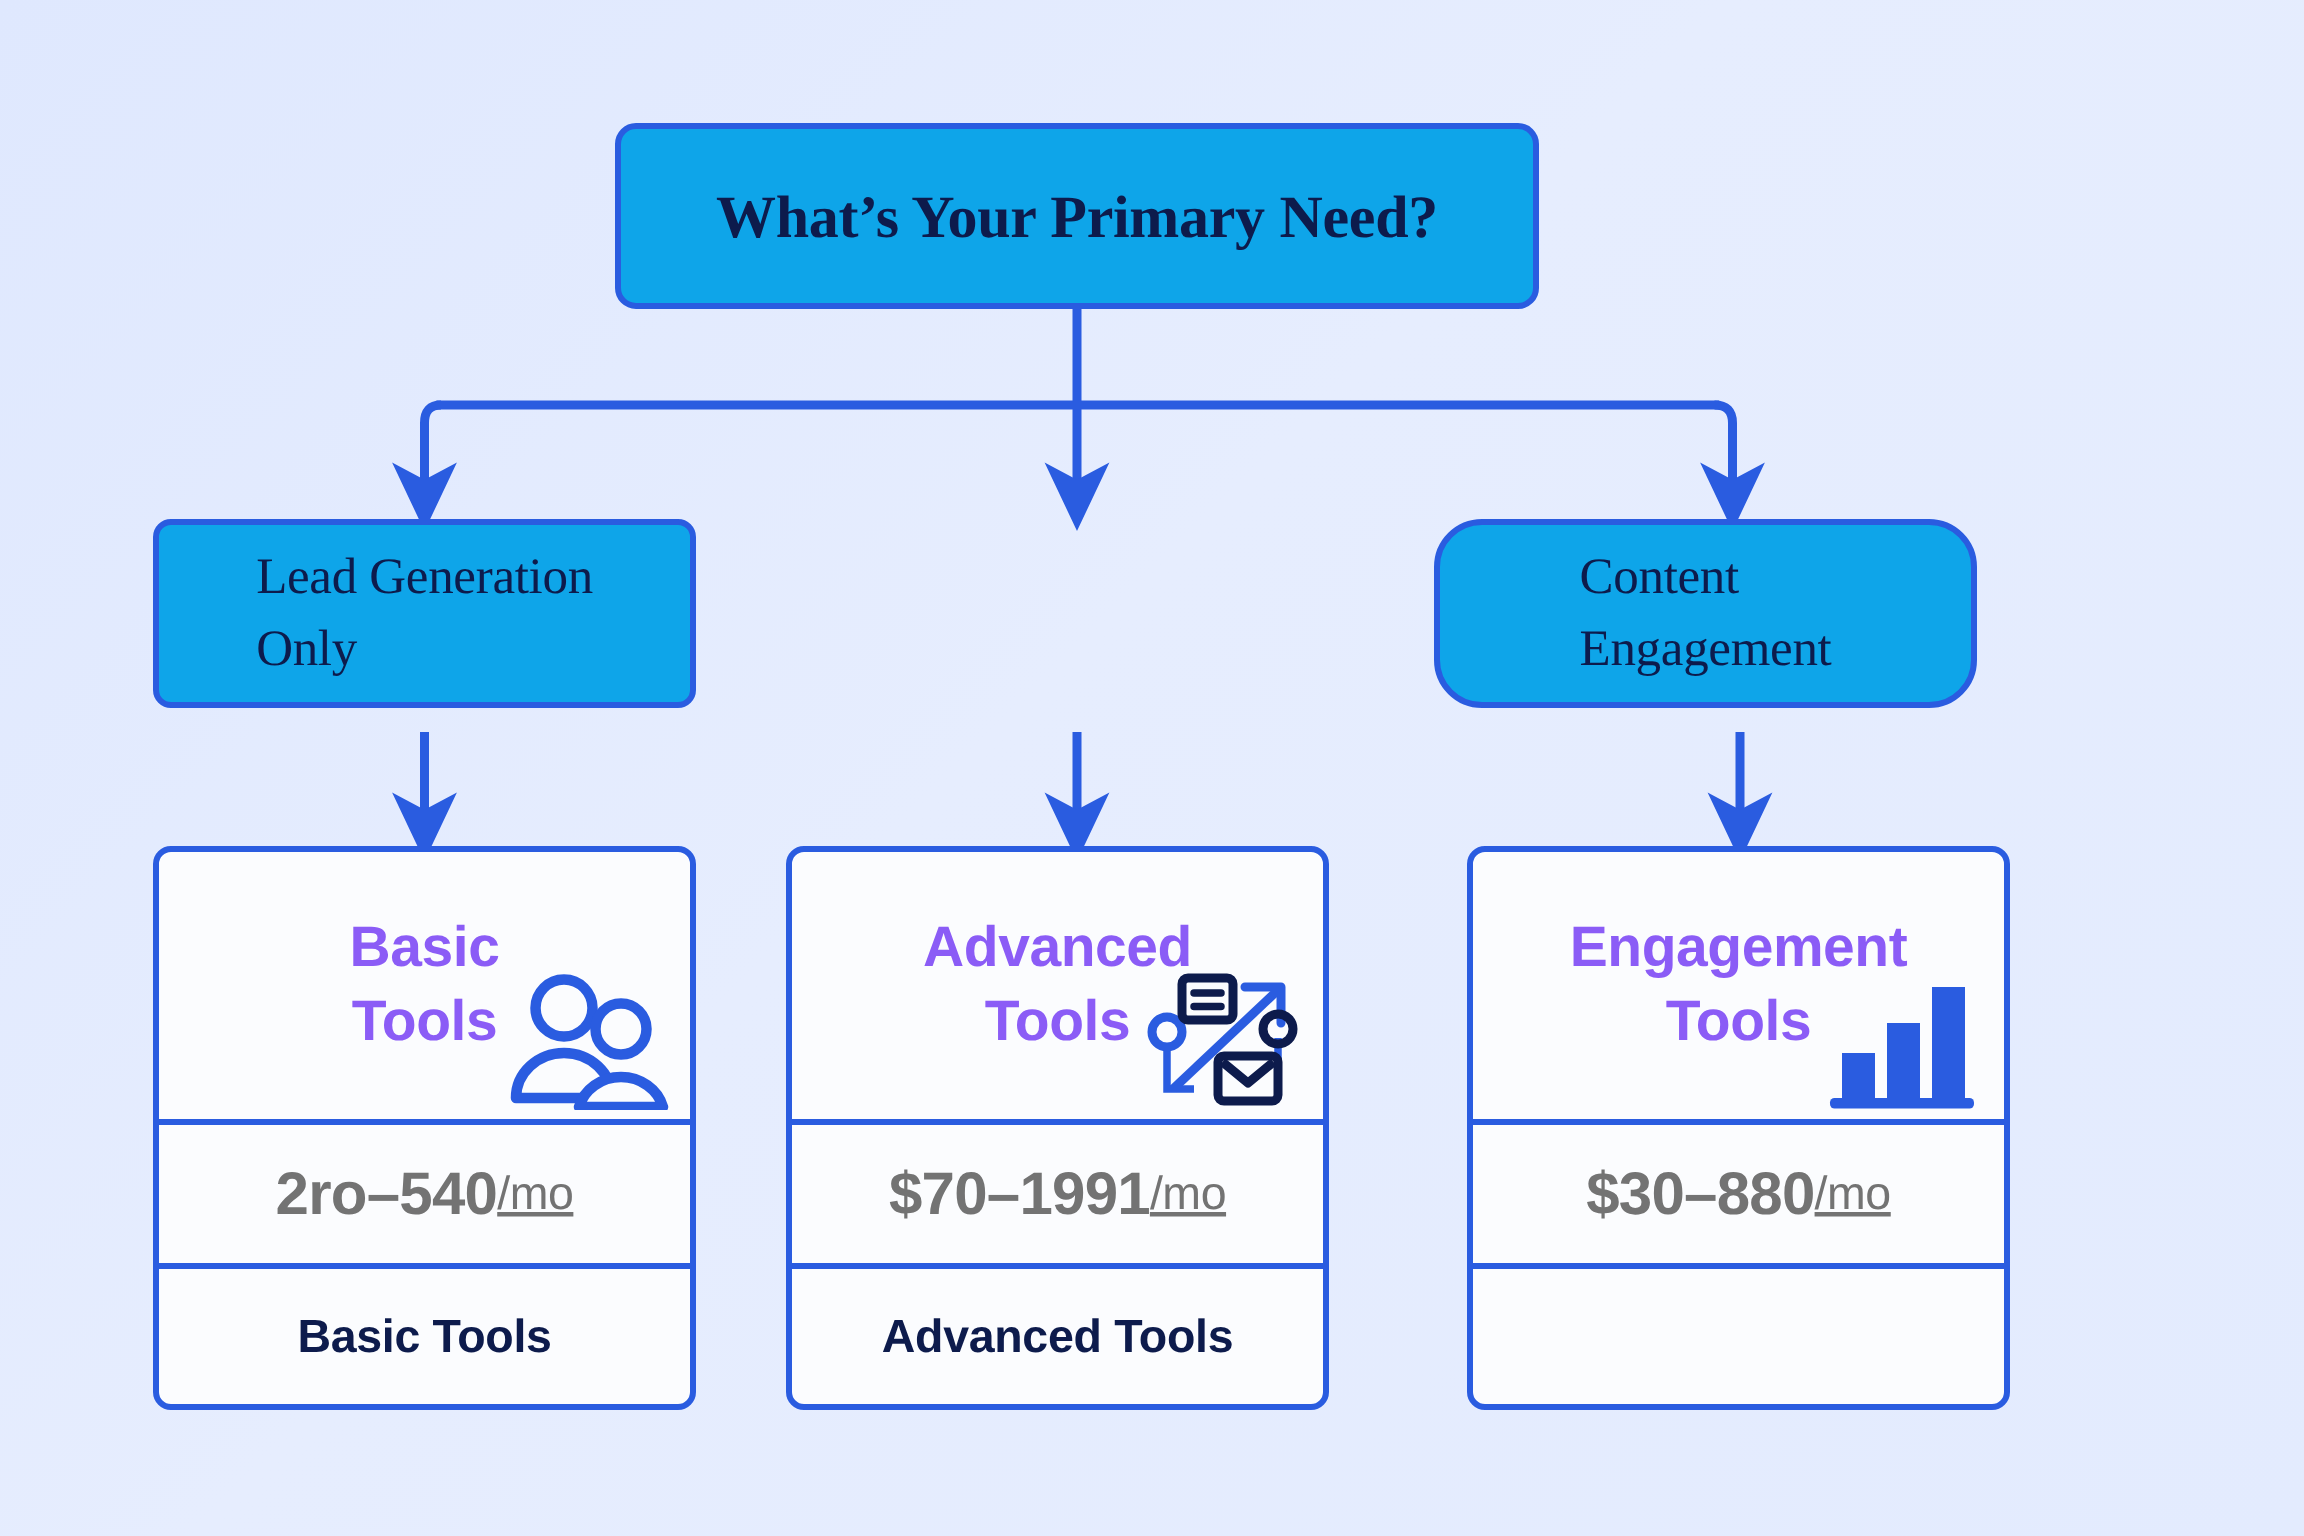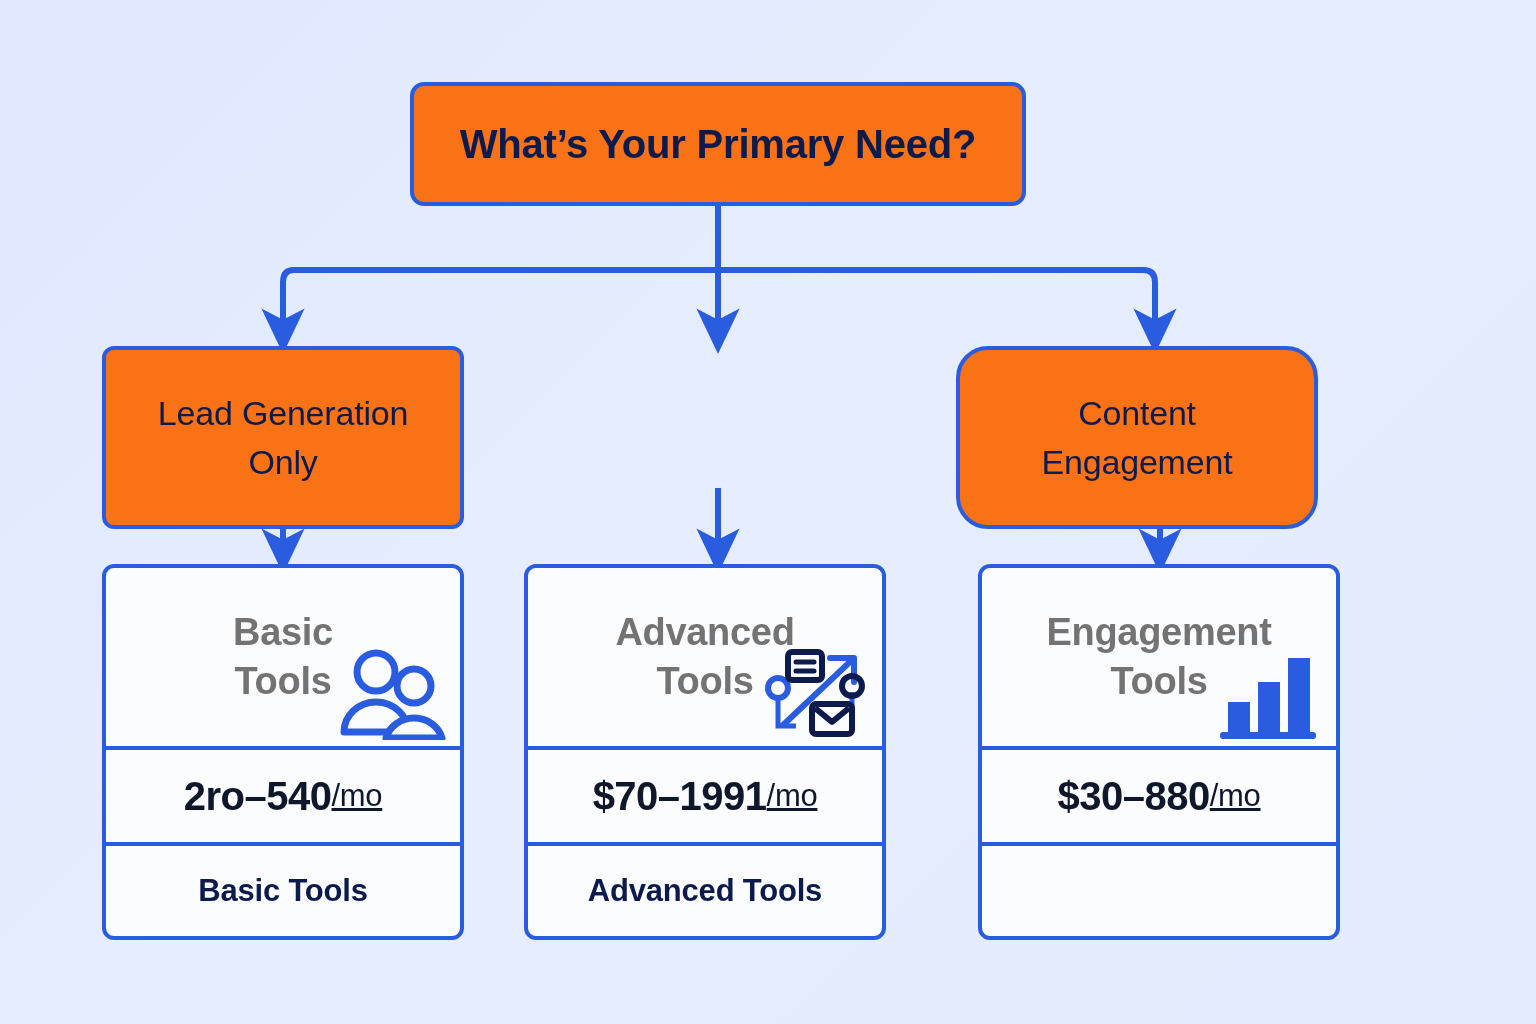--- a/index.html
+++ b/index.html
@@ -28,49 +28,50 @@
     position: absolute;
     left: 0; top: 0;
     width: 1536px;
     height: 1024px;
     pointer-events: none;
   }
 
   
   .node {
     position: absolute;
-    background: #f97316;
+    background: #0ea5e9;
     border: 4px solid #2a5ce0;
     border-radius: 12px;
     display: flex;
     align-items: center;
     justify-content: center;
-    text-align: center;
+    text-align: left;
     color: #0d1b4c;
+    font-family: Liberation Serif, serif;
   }
 
   
   #root-node {
     left: 410px;
     top: 82px;
     width: 616px;
     height: 124px;
     border-radius: 14px;
   }
   #root-node .node-label {
     font-size: 40px;
     font-weight: 700;
     letter-spacing: -0.2px;
   }
 
   
   .branch-node {
     top: 346px;
     width: 362px;
-    height: 183px;
+    height: 126px;
   }
   .branch-node .node-label {
     font-size: 34px;
     font-weight: 400;
     line-height: 1.42;
     letter-spacing: -0.2px;
     white-space: pre-line;
   }
   #branch-0 { left: 102px; }
   #branch-1 { left: 532px; }
@@ -98,21 +99,21 @@
     height: 182px;
     border-bottom: 4px solid #2a5ce0;
     display: flex;
     align-items: center;
     justify-content: center;
   }
   .card-title {
     font-size: 38px;
     font-weight: 700;
     line-height: 1.3;
-    color: #737373;
+    color: #8b5cf6;
     text-align: center;
     white-space: pre-line;
     letter-spacing: -0.3px;
     position: relative;
     z-index: 1;
   }
   .card-icon {
     position: absolute;
     right: 14px;
     bottom: 6px;
@@ -120,21 +121,21 @@
     height: 106px;
     z-index: 2;
   }
 
   .card-price {
     height: 96px;
     border-bottom: 4px solid #2a5ce0;
     display: flex;
     align-items: center;
     justify-content: center;
-    color: #0f172a;
+    color: #737373;
   }
   .price-main {
     font-size: 40px;
     font-weight: 700;
     letter-spacing: -0.5px;
   }
   .price-unit {
     font-size: 31px;
     font-weight: 400;
     letter-spacing: -0.3px;

